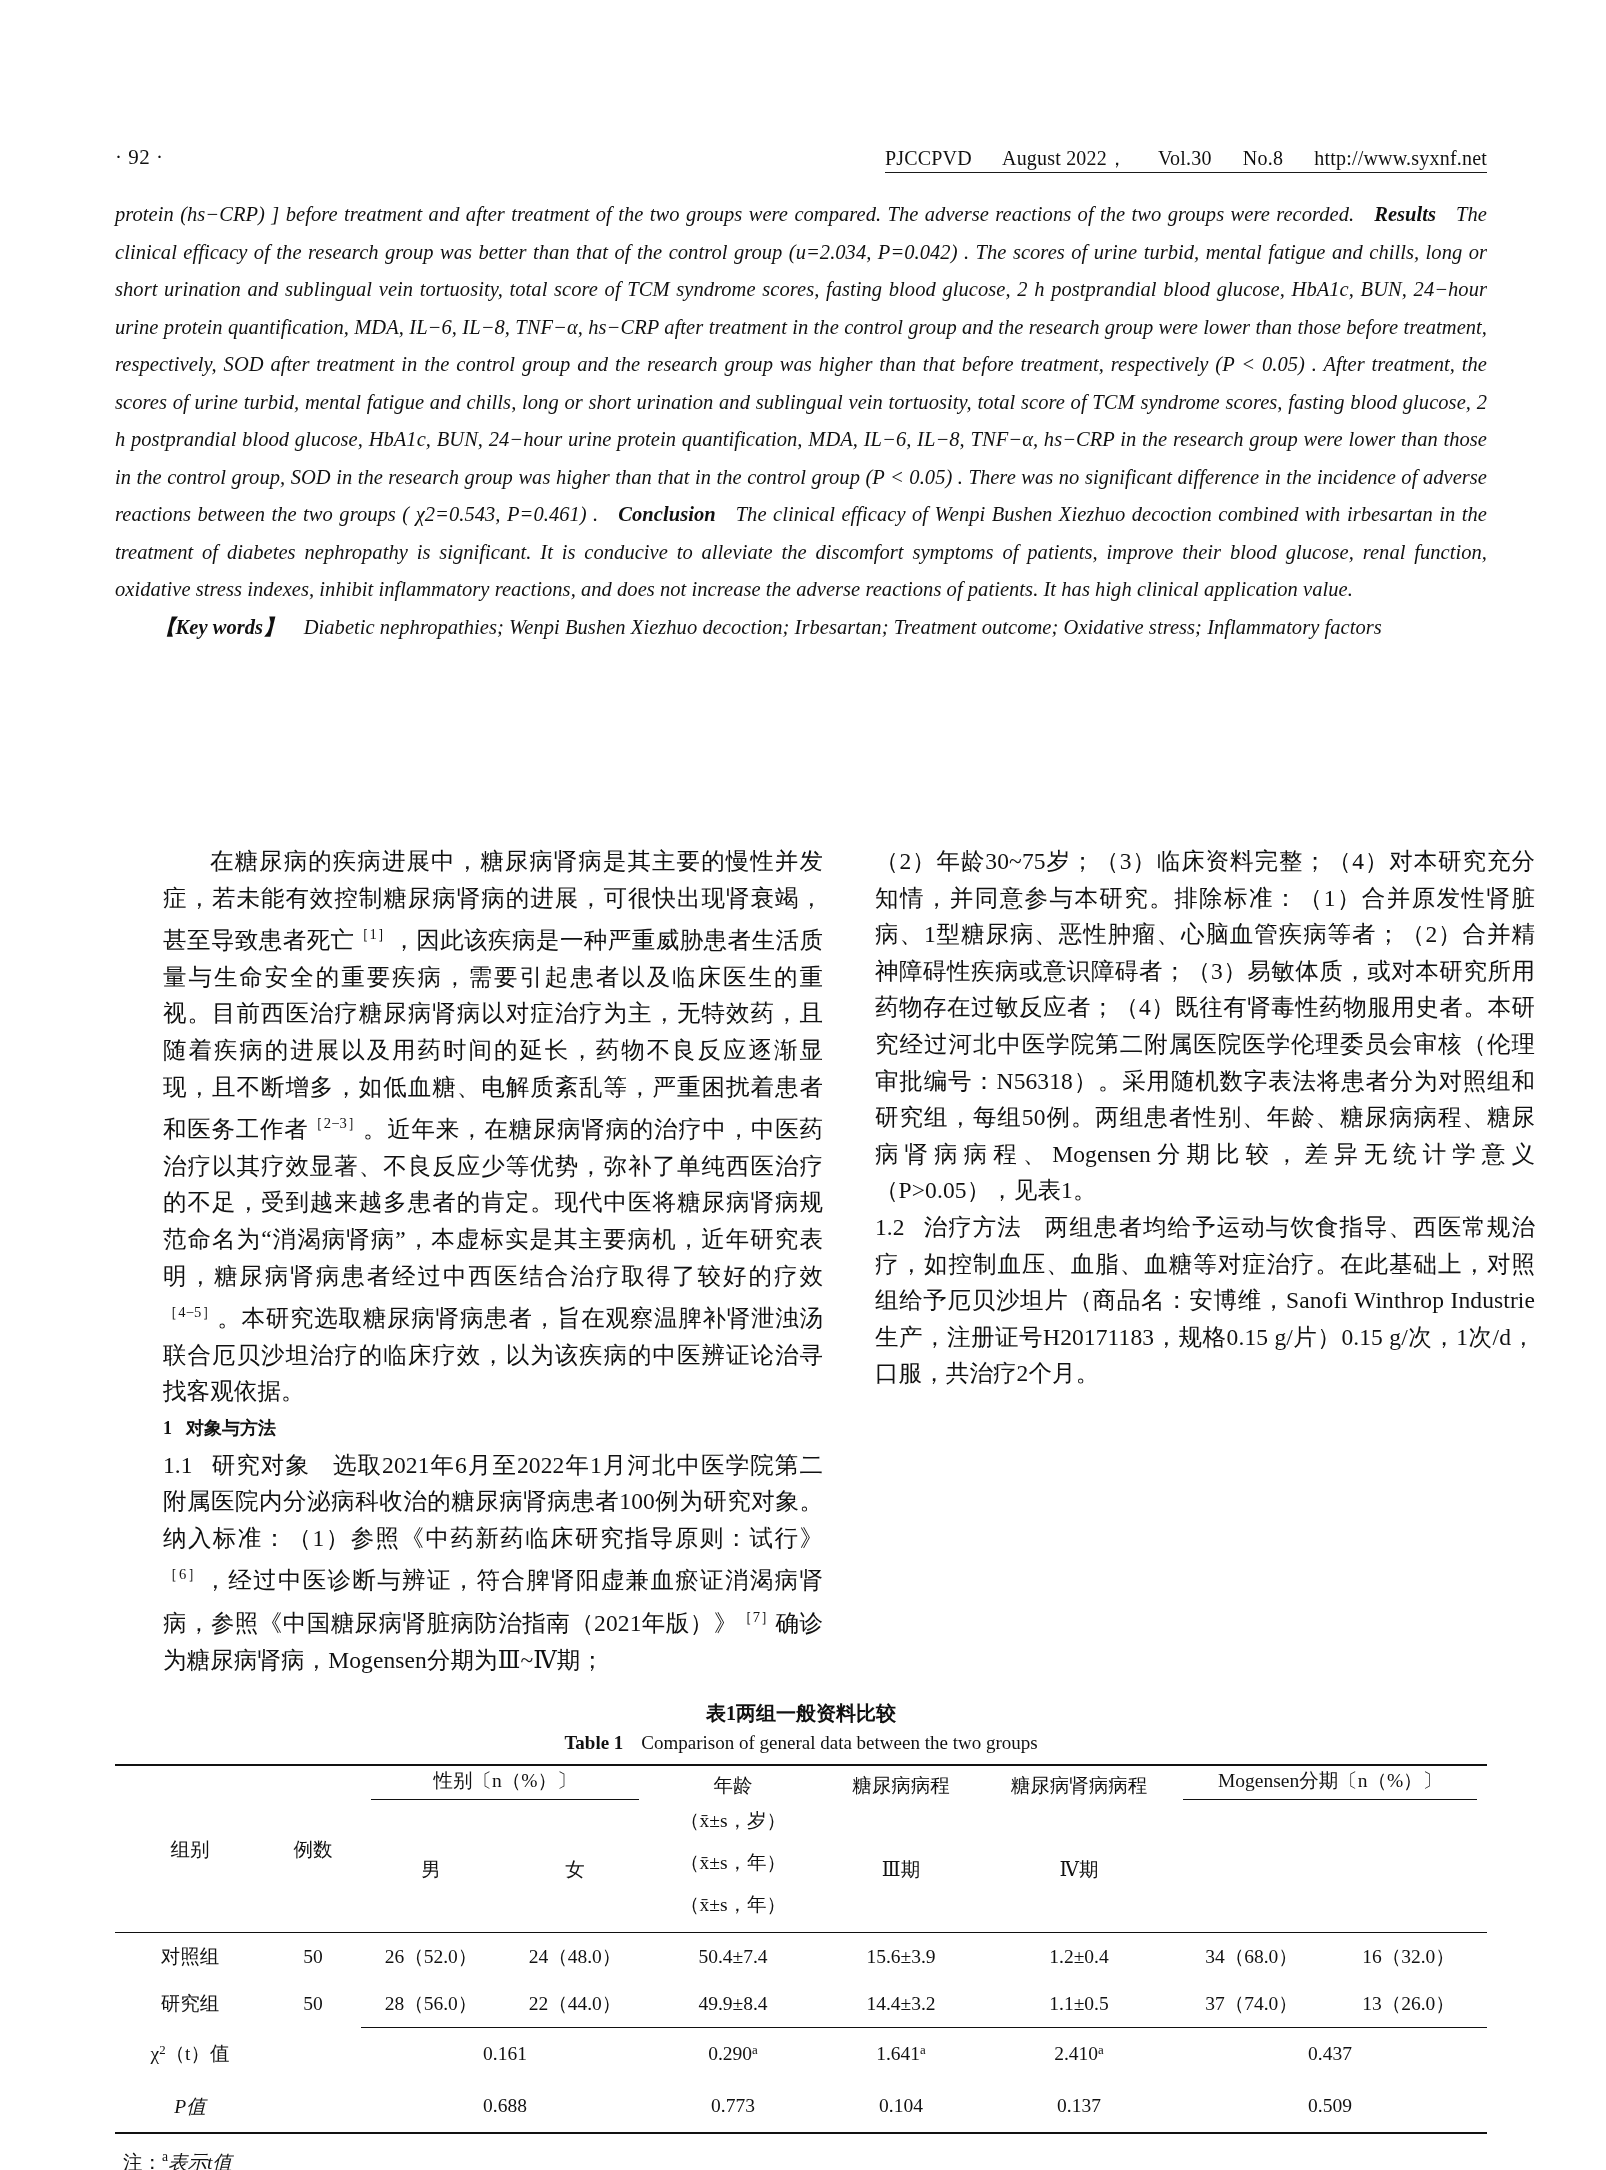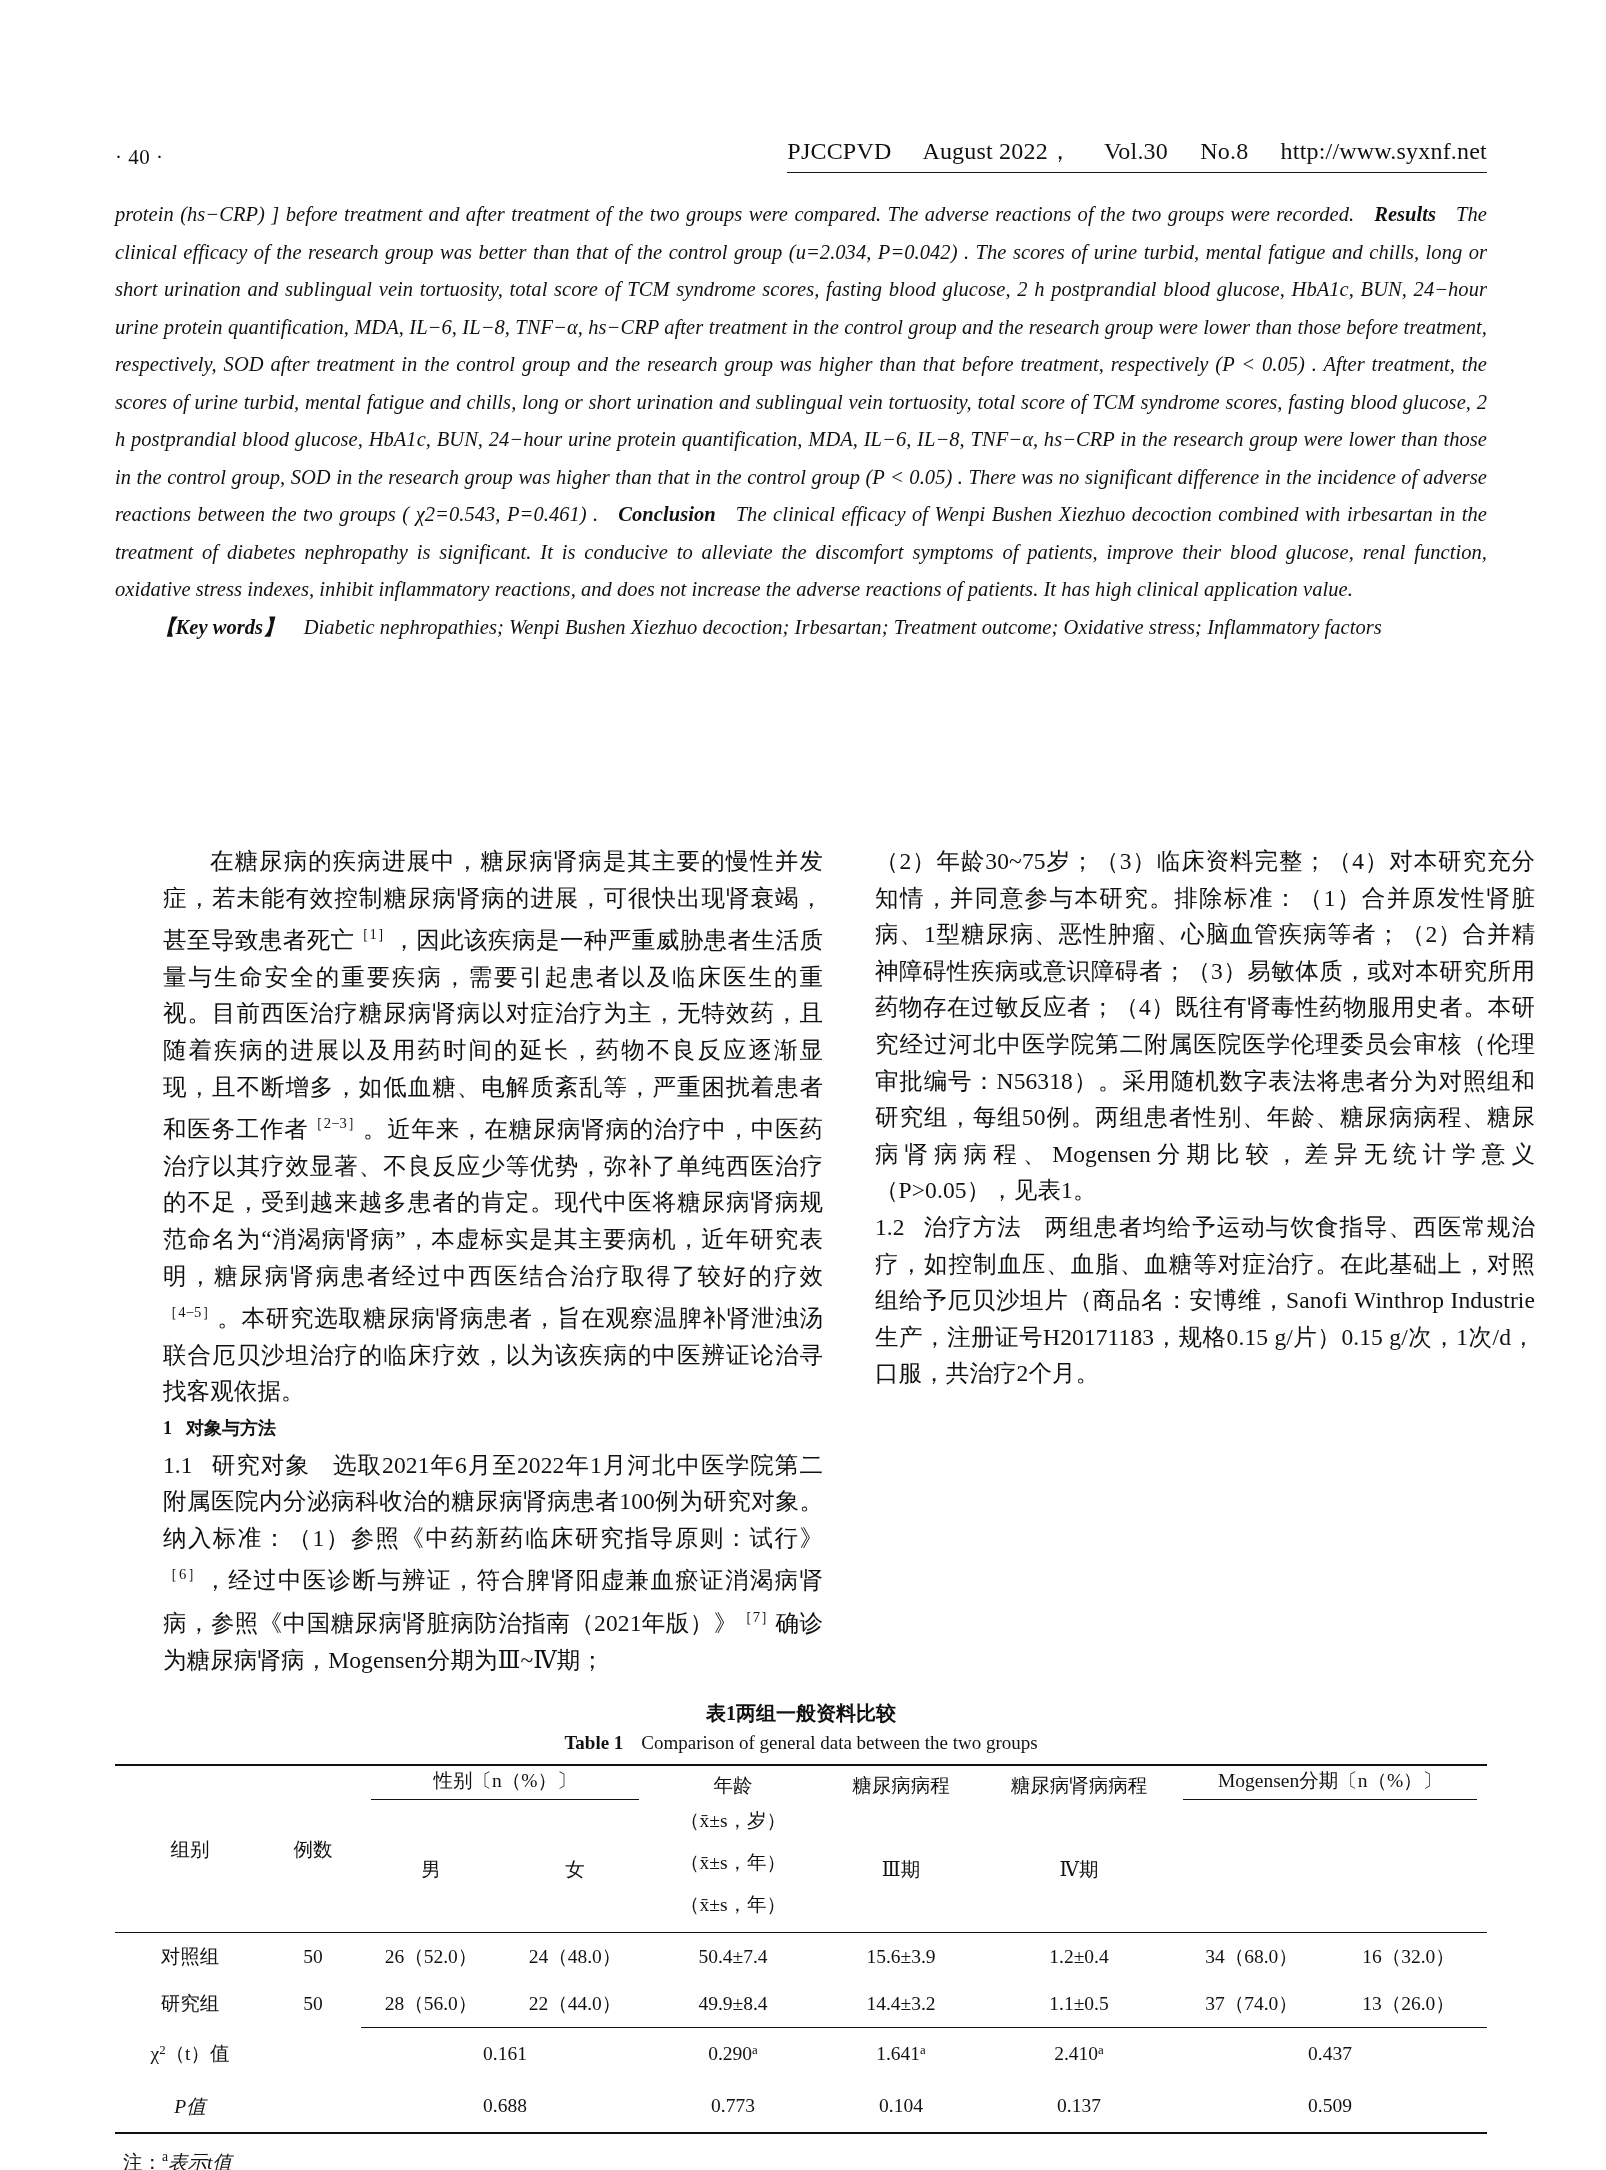--- a/index.html
+++ b/index.html
@@ -35,22 +35,21 @@
     justify-content: space-between;
   }
   .folio {
     font-size: 21px;
     letter-spacing: 0.5px;
     padding-bottom: 3px;
     white-space: nowrap;
   }
   .runhead-right {
     border-bottom: 1.6px solid #1a1a1a;
-    padding-bottom: 5px;
-    font-size: 24px;
+    font-size: 20px;
     white-space: nowrap;
     letter-spacing: 0.2px;
   }
   .runhead-right span { margin-right: 26px; }
   .runhead-right span:last-child { margin-right: 0; }
 
   
   .abstract {
     position: absolute;
     top: 196px;
@@ -170,21 +169,21 @@
     line-height: 26px;
   }
   .note sup { font-size: 0.7em; vertical-align: 0.55em; }
 </style>
 </head>
 <body>
 
 <div class="page">
 
   <div class="runhead">
-    <div class="folio">· 40 ·</div>
+    <div class="folio">· 92 ·</div>
     <div class="runhead-right">
       <span>PJCCPVD</span>
       <span>August 2022，</span>
       <span>Vol.30</span>
       <span>No.8</span>
       <span>http://www.syxnf.net</span>
     </div>
   </div>
 
   <div class="abstract">

